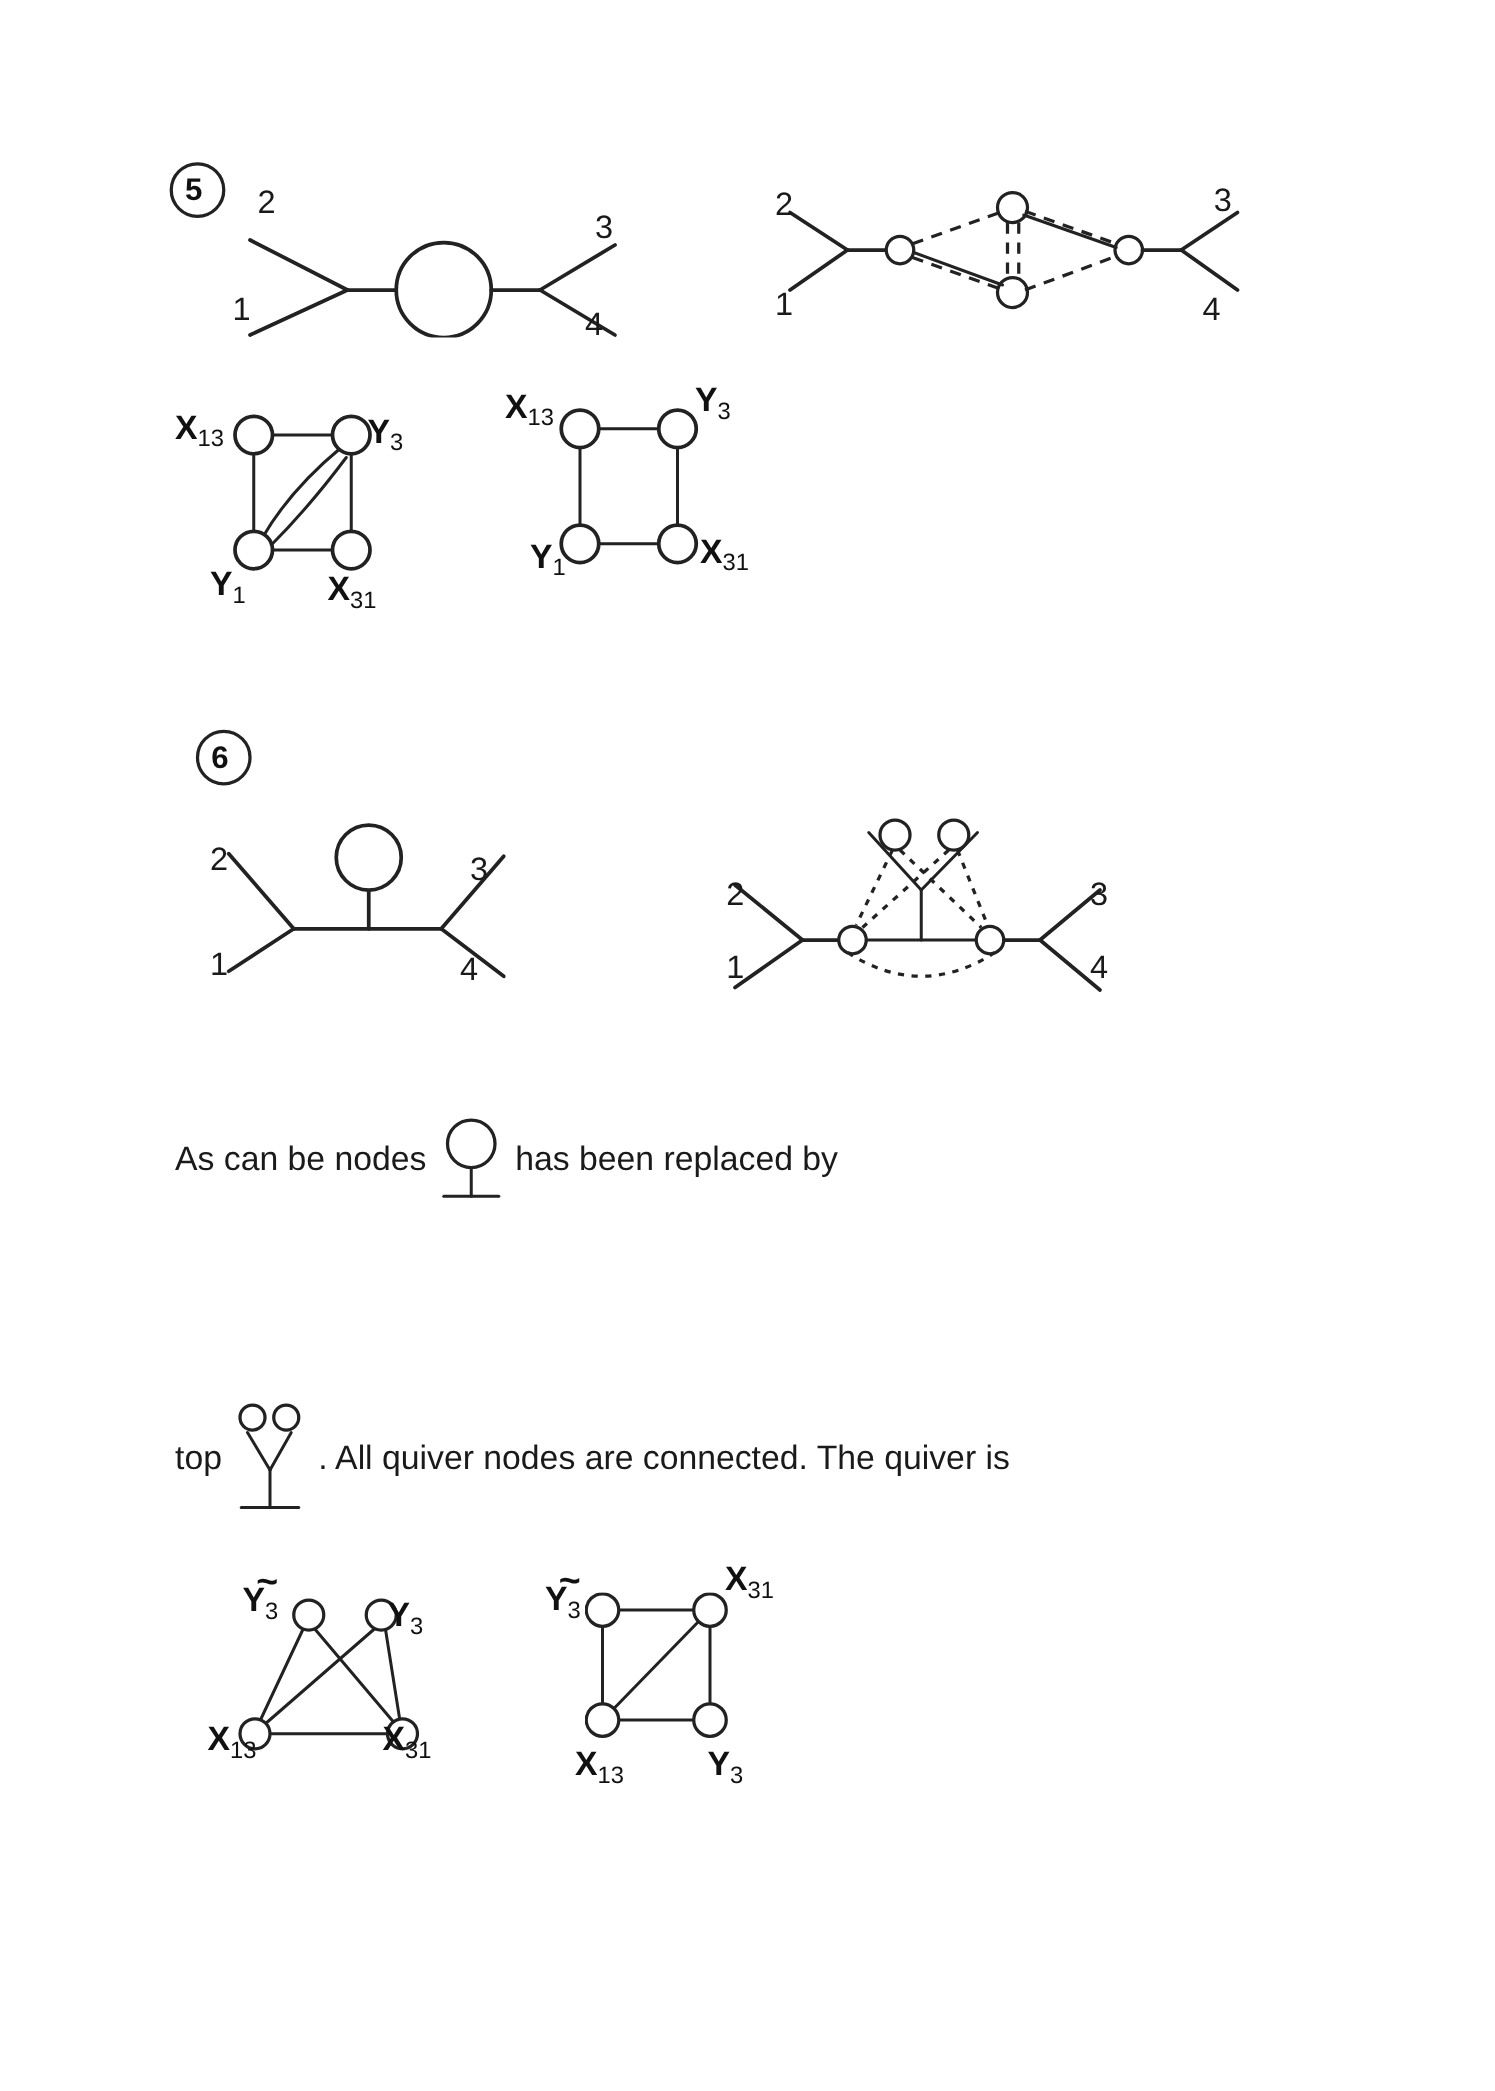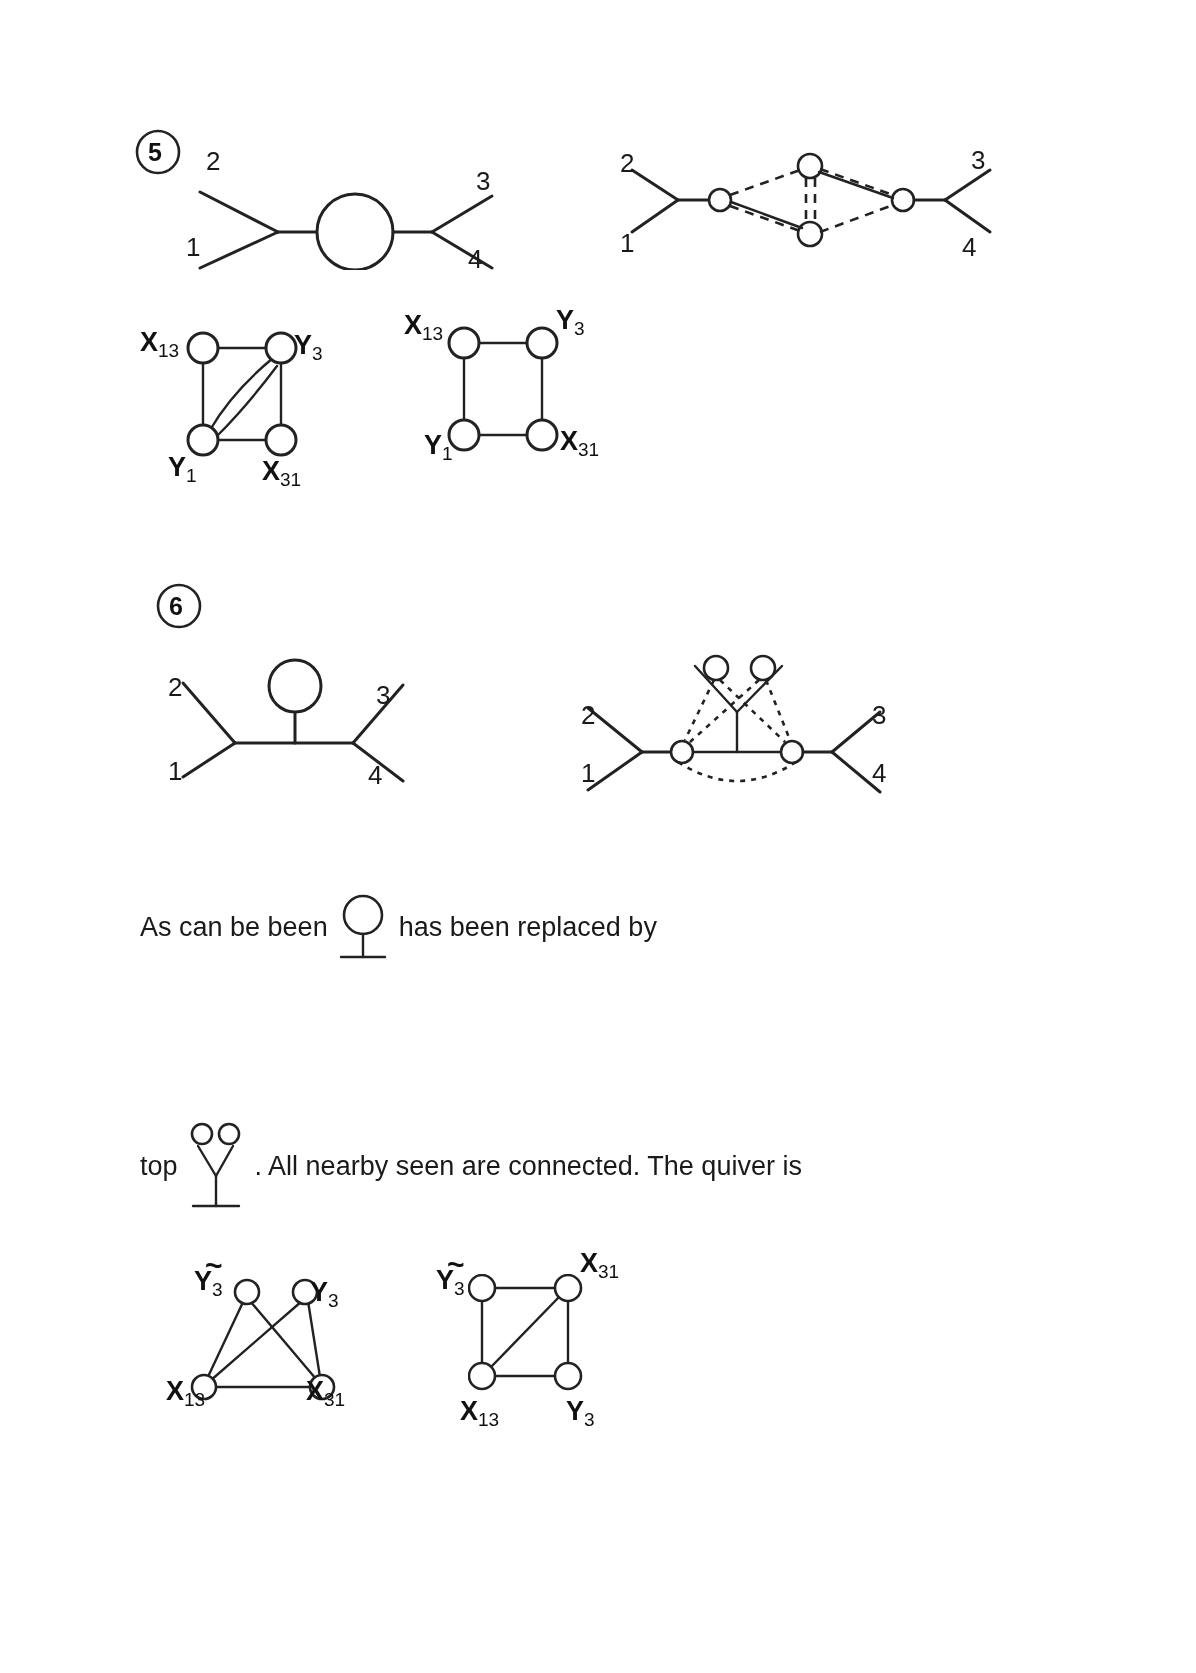--- a/index.html
+++ b/index.html
@@ -250,21 +250,21 @@
 
       <path class="dotted" d="M 98 122 Q 157 160 216 122"></path>
     </svg>
   </div>
   <div class="lbl" style="left:581px; top:700px;">2</div>
   <div class="lbl" style="left:581px; top:758px;">1</div>
   <div class="lbl" style="left:872px; top:700px;">3</div>
   <div class="lbl" style="left:872px; top:758px;">4</div>
 
   <div class="para-line" style="left:140px; top:893px;">
-    <span class="txt">As can be been</span>
+    <span class="txt">As can be nodes</span>
     <span class="inline-ico">
       <svg width="56" height="72" viewBox="0 0 56 72" style="vertical-align:-44px">
         <circle class="node-sm" cx="28" cy="22" r="19"></circle>
         <path class="ln-thin" d="M 28 41 L 28 64"></path>
         <path class="ln-thin" d="M 6 64 L 50 64"></path>
       </svg>
     </span>
     <span class="txt">has been replaced by</span>
   </div>
 
@@ -274,21 +274,21 @@
     <span class="inline-ico">
       <svg width="62" height="96" viewBox="0 0 62 96" style="vertical-align:-62px">
         <circle class="node-sm" cx="17" cy="14" r="10"></circle>
         <circle class="node-sm" cx="44" cy="14" r="10"></circle>
         <path class="ln-thin" d="M 13 26 L 31 56"></path>
         <path class="ln-thin" d="M 48 26 L 31 56"></path>
         <path class="ln-thin" d="M 31 56 L 31 86"></path>
         <path class="ln-thin" d="M 8 86 L 54 86"></path>
       </svg>
     </span>
-    <span class="txt">. All nearby seen are connected. The quiver is</span>
+    <span class="txt">. All quiver nodes are connected. The quiver is</span>
   </div>
 
   <div class="fig" style="left:190px; top:1275px;">
     <svg width="180" height="140" viewBox="0 0 180 140">
 
       <path class="ln-thin" d="M 54 25 L 16 106"></path>
       <path class="ln-thin" d="M 60 26 L 126 104"></path>
       <path class="ln-thin" d="M 112 26 L 20 106"></path>
       <path class="ln-thin" d="M 118 26 L 130 102"></path>
       <path class="ln-thin" d="M 26 112 L 120 112"></path>

